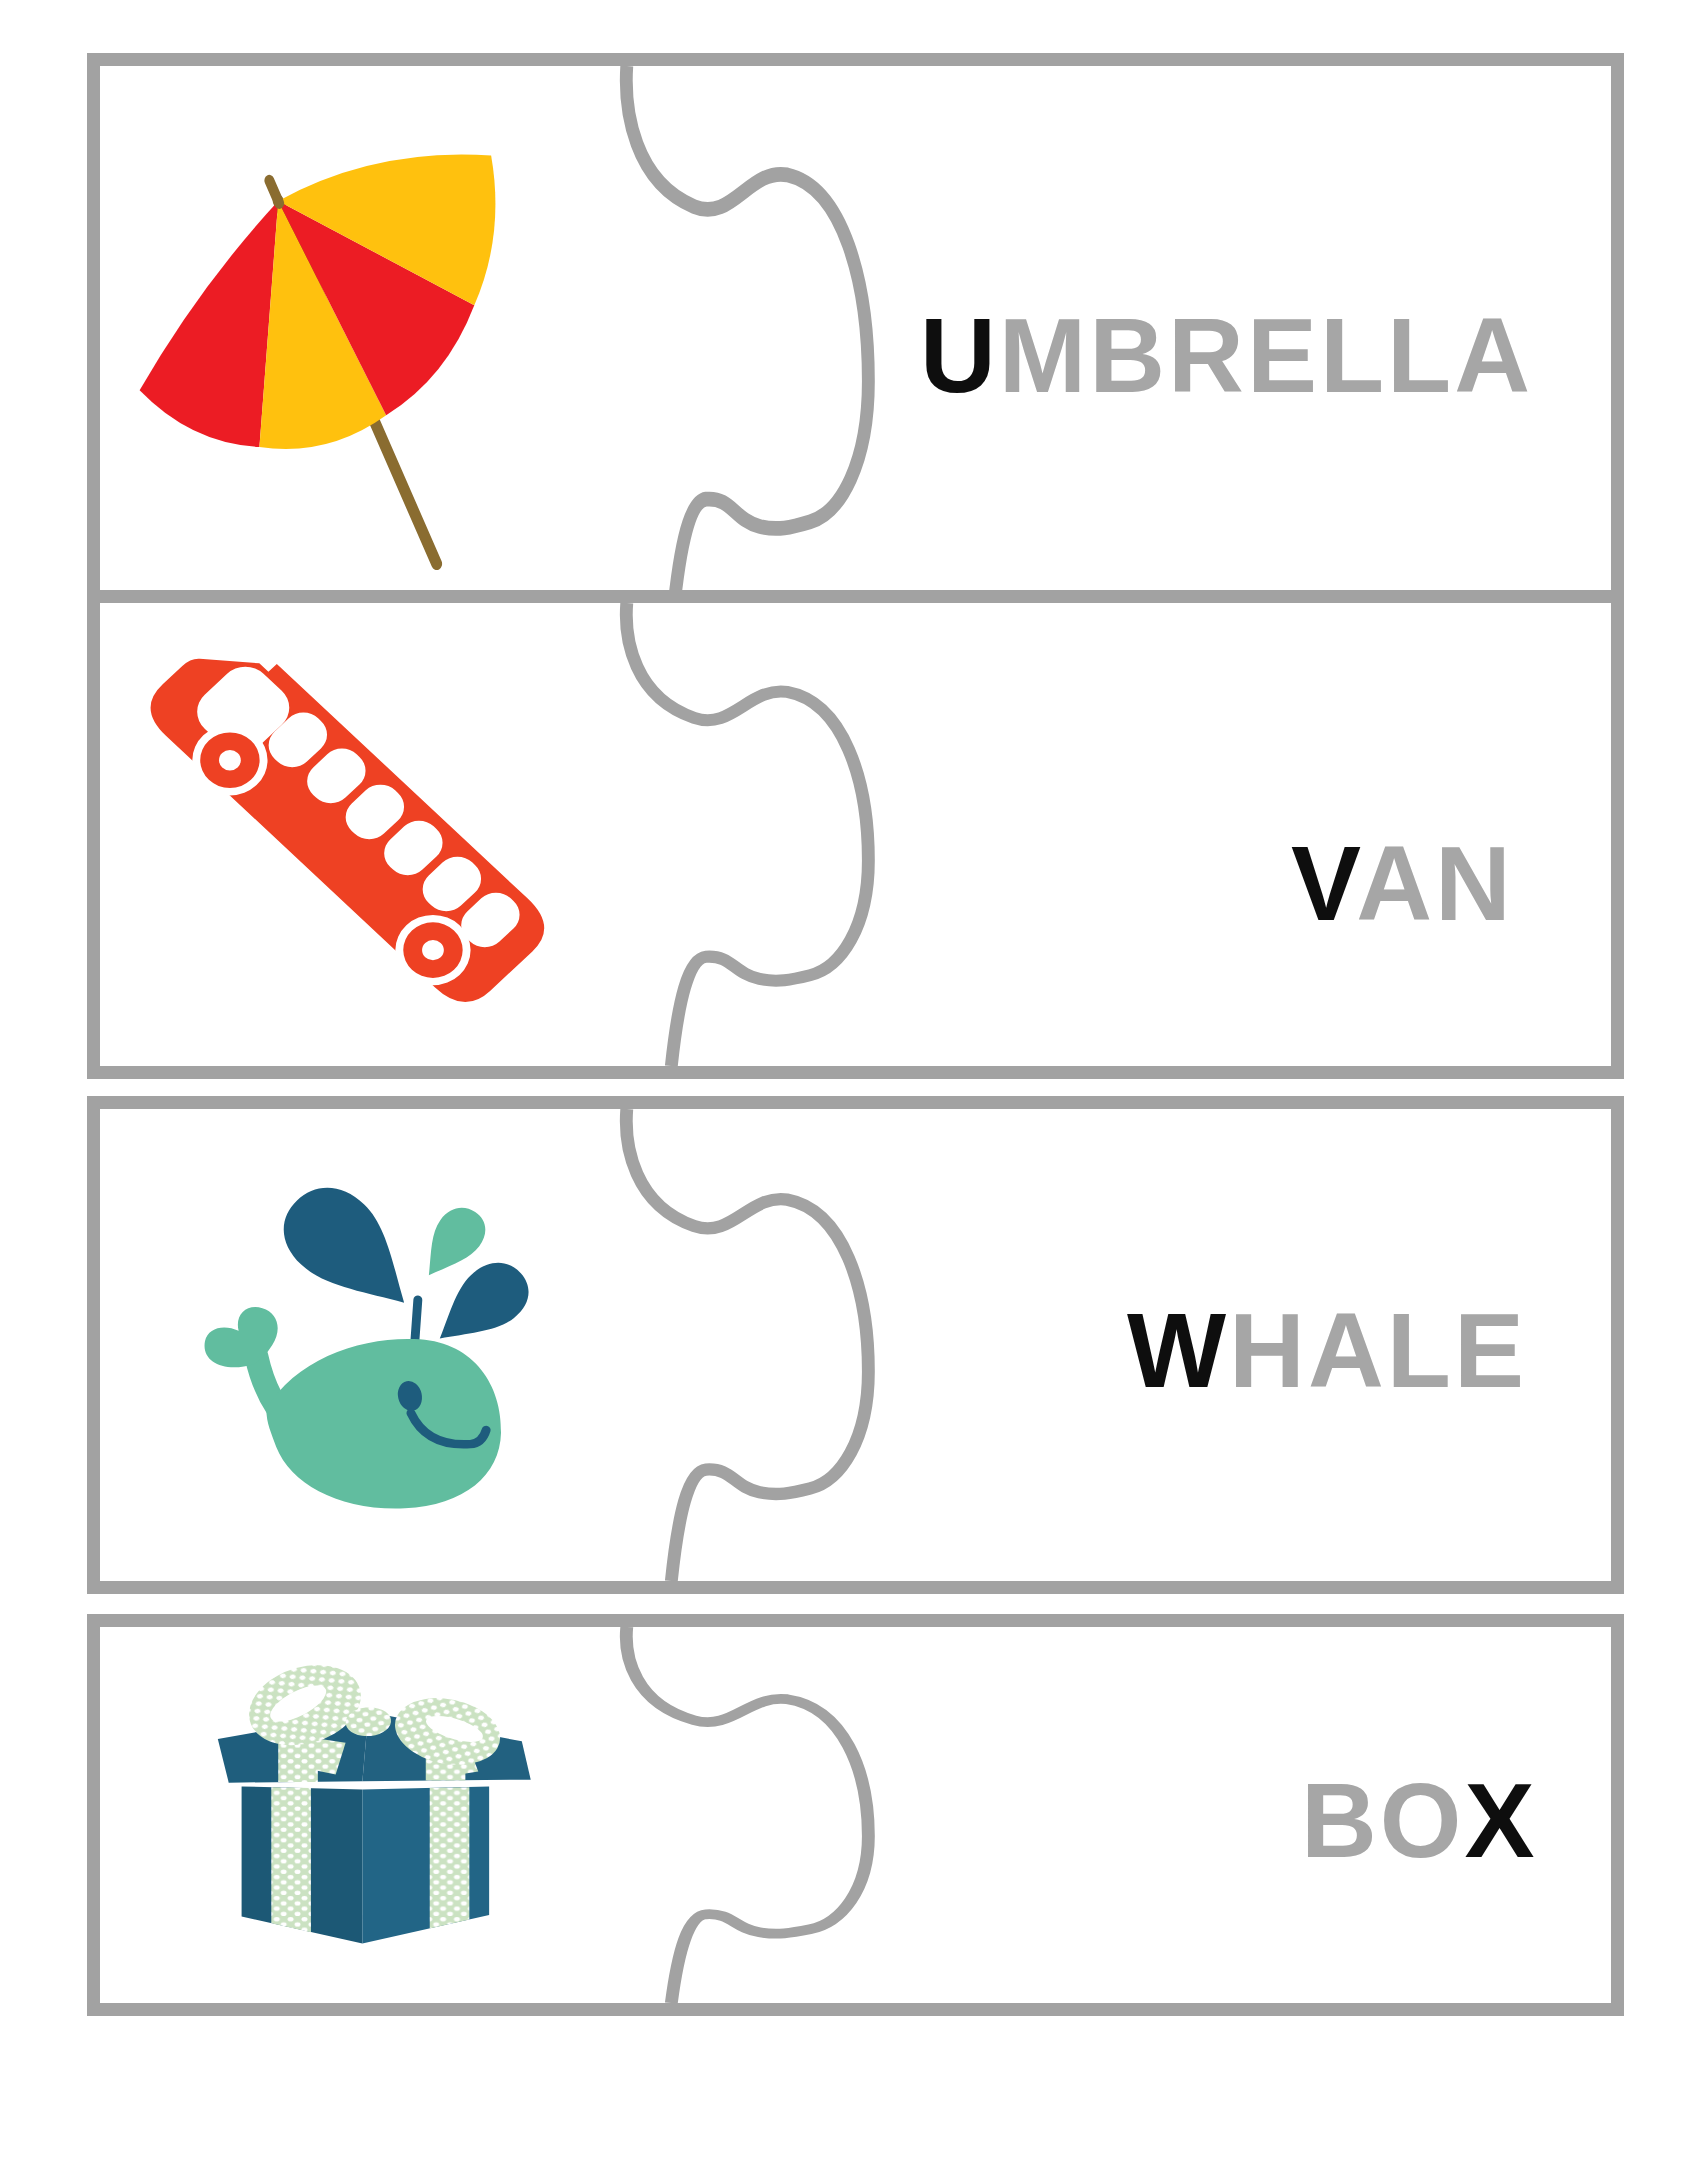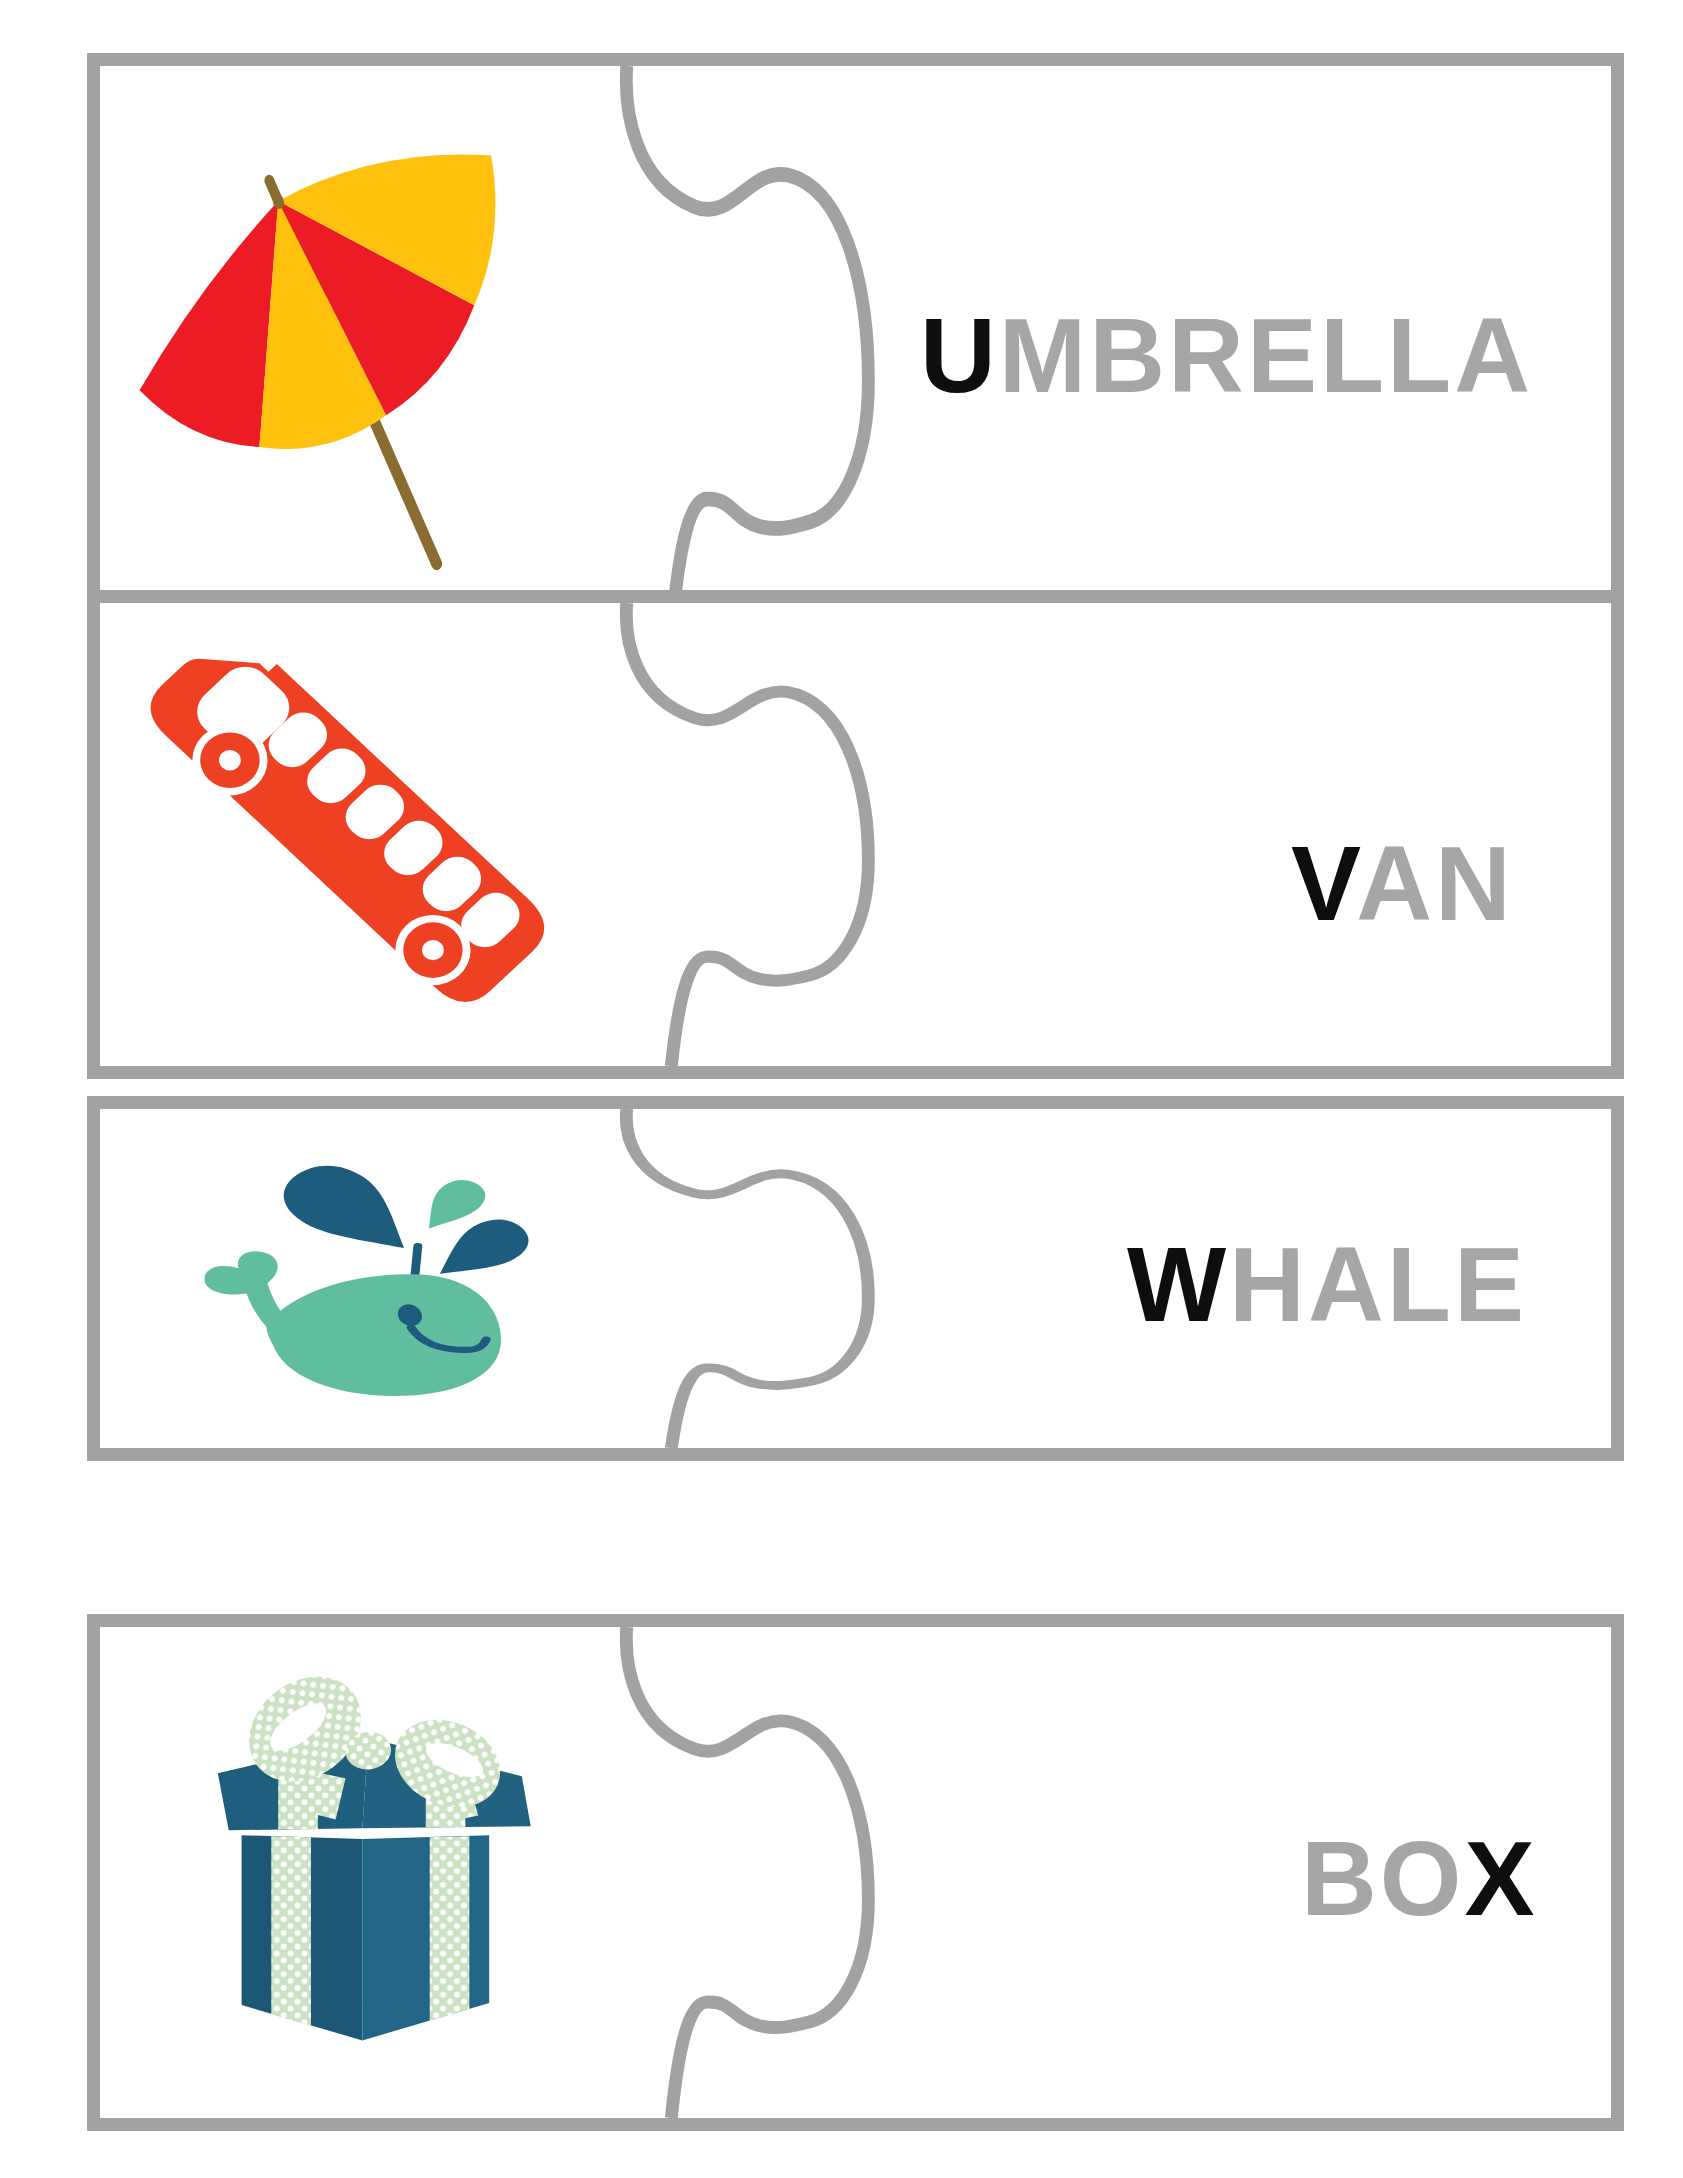--- a/index.html
+++ b/index.html
@@ -6,22 +6,22 @@
   body{
     width:1683px;height:2178px;position:relative;background:#ffffff;
     font-family:"Liberation Sans", sans-serif;
   }
   .puzzle-row{
     position:absolute;left:87px;width:1537px;
     border:13px solid #a2a2a2;background:#ffffff;box-sizing:border-box;
   }
   #row-umbrella{top:53px;height:593px;}
   #row-van{top:590px;height:489px;}
-  #row-whale{top:1096px;height:365px;}
-  #row-box{top:1614px;height:517px;}
+  #row-whale{top:1096px;height:498px;}
+  #row-box{top:1614px;height:402px;}
   .layer{position:absolute;left:0;top:0;width:100%;height:100%;display:block;}
   .word-label{
     position:absolute;top:50%;transform:translateY(-50%);margin-top:5px;
     font-weight:bold;font-size:105px;letter-spacing:3px;line-height:1;white-space:nowrap;
   }
   #label-umbrella{left:820px;}
   #label-van{left:1191px;margin-top:48px;}
   #label-whale{left:1027px;}
   #label-box{left:1201px;}
   .muted{color:#a6a6a6;}

